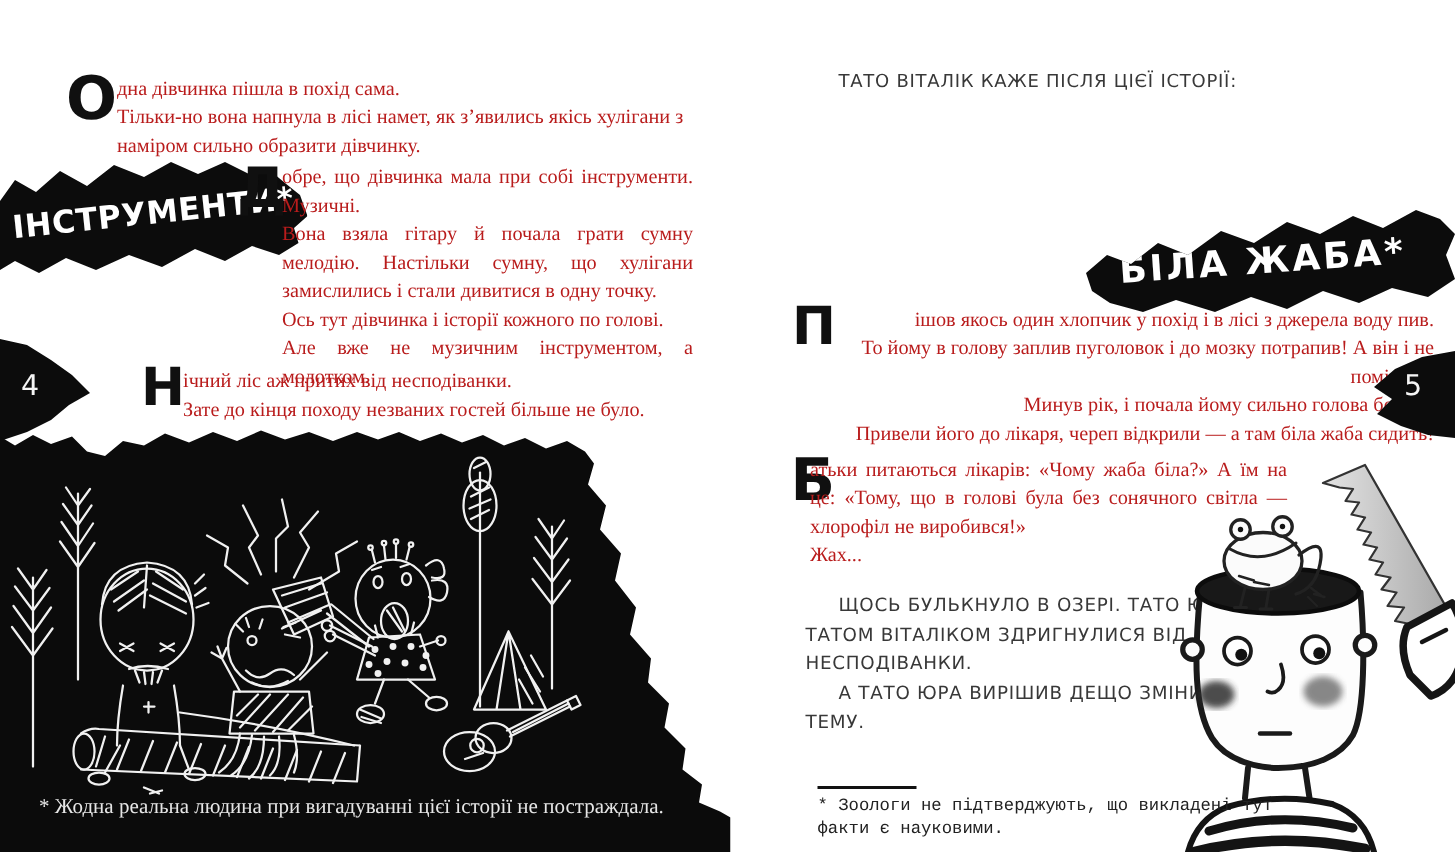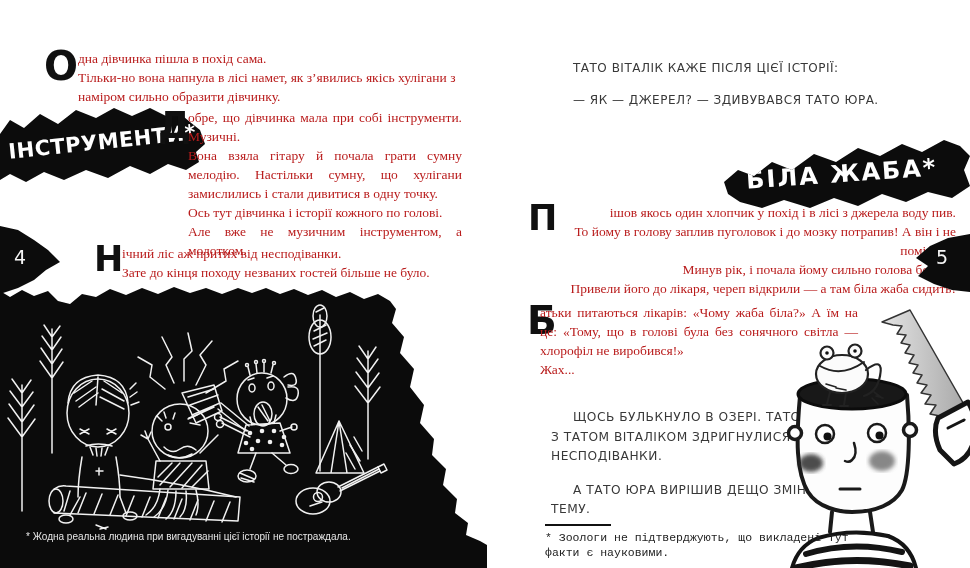--- a/index.html
+++ b/index.html
@@ -6,21 +6,21 @@
   .spread{position:relative;width:970px;height:568px;background:#ffffff;overflow:hidden;
           font-family:"Liberation Serif",serif;}
   
   .serif{position:absolute;font-family:"Liberation Serif",serif;font-size:13.5px;
          line-height:19px;color:#b91c1c;white-space:pre-line;}
   .justify{text-align:justify;}
   
   .dropcap{position:absolute;font-family:"DejaVu Sans",sans-serif;font-weight:700;
            color:#101010;font-size:36px;line-height:1;}
   
-  .hand p{margin:14px;font-family:"DejaVu Sans",sans-serif;font-size:12px;letter-spacing:.5px;
+  .hand p{margin:0;font-family:"DejaVu Sans",sans-serif;font-size:12px;letter-spacing:.5px;
           line-height:17.5px;color:#383838;text-indent:22px;}
   .hand{position:absolute;}
   .hand.bottom p{line-height:19.5px;font-size:12.2px;}
   
   .blob{position:absolute;background:#0c0c0c;}
   .title-blob-left{left:0;top:100px;width:205px;height:84px;
      clip-path:polygon(0px 34px,10px 20px,24px 28px,40px 14px,58px 24px,76px 10px,96px 18px,
        114px 8px,132px 16px,150px 8px,166px 16px,178px 12px,190px 22px,200px 30px,205px 44px,
        196px 52px,199px 62px,186px 70px,168px 64px,150px 74px,130px 66px,108px 78px,86px 70px,
        64px 80px,44px 72px,26px 82px,10px 74px,0px 80px);}
@@ -36,21 +36,21 @@
   
   .pn-blob-left{left:0;top:226px;width:60px;height:68px;
      clip-path:polygon(0 0,18px 4px,34px 14px,48px 24px,60px 36px,46px 44px,34px 54px,18px 62px,0 68px);}
   .pn-blob-right{left:908px;top:234px;width:62px;height:58px;
      clip-path:polygon(62px 0px,40px 4px,22px 12px,8px 24px,20px 32px,10px 42px,26px 50px,44px 56px,62px 58px);}
   .pn{position:absolute;color:#f5f5f5;font-family:"DejaVu Sans",sans-serif;font-size:19px;}
   .pn.left{left:14px;top:20px;}
   .pn.right{left:28px;top:12px;}
   
   .footnote-left{position:absolute;left:26px;top:531px;width:430px;color:#e6e6e6;
-      font-family:Liberation Sans, sans-serif;font-size:10px;z-index:5;}
+      font-family:Liberation Serif, serif;font-size:14px;z-index:5;}
   .footnote-right{position:absolute;left:545px;top:530px;width:312px;color:#222;
       font-family:Liberation Mono, monospace;font-size:11.5px;line-height:15px;}
   .footnote-rule{position:absolute;left:545px;top:524px;width:66px;border-top:2px solid #111;}
   .illus{position:absolute;}
 </style>
 </head>
 <body>
 
 <div class="spread">
 
@@ -185,21 +185,20 @@
       </g>
     </svg>
 
     <div class="footnote-left">* Жодна реальна людина при вигадуванні цієї історії не постраждала.</div>
   </div>
 
   <div>
 
     <div class="hand" style="left:537px;top:46px;width:428px;">
       <p>ТАТО ВІТАЛІК КАЖЕ ПІСЛЯ ЦІЄЇ ІСТОРІЇ:</p>
-      <p>— ЯК — ДЖЕРЕЛ? — ЗДИВУВАВСЯ ТАТО ЮРА.</p>
     </div>
 
     <div class="blob title-blob-right">
       <span class="title-text right">БІЛА ЖАБА*</span>
     </div>
 
     <span class="dropcap" style="left:528px;top:201px;font-size:35px;">П</span>
     <div class="serif" style="left:546px;top:203px;width:410px;text-align:right;">ішов якось один хлопчик у похід і в лісі з джерела воду пив.
 То йому в голову заплив пуголовок і до мозку потрапив! А він і не помітив...
 Минув рік, і почала йому сильно голова боліти.

